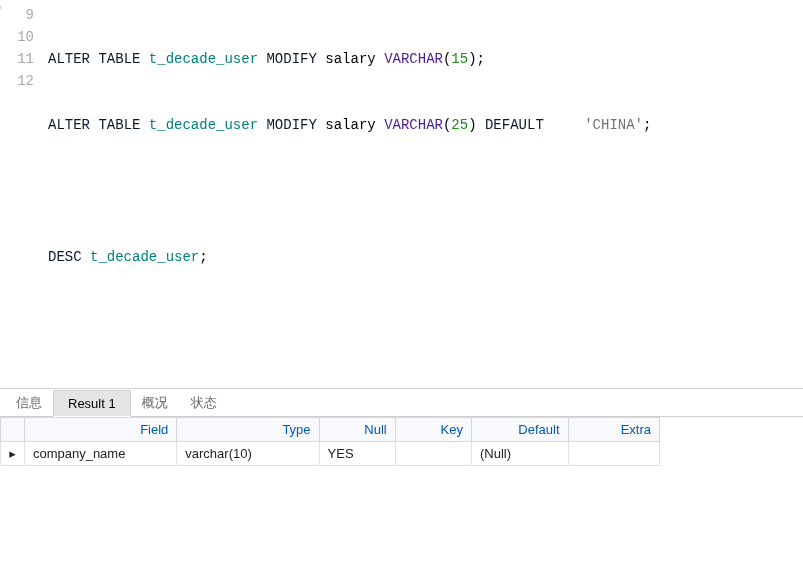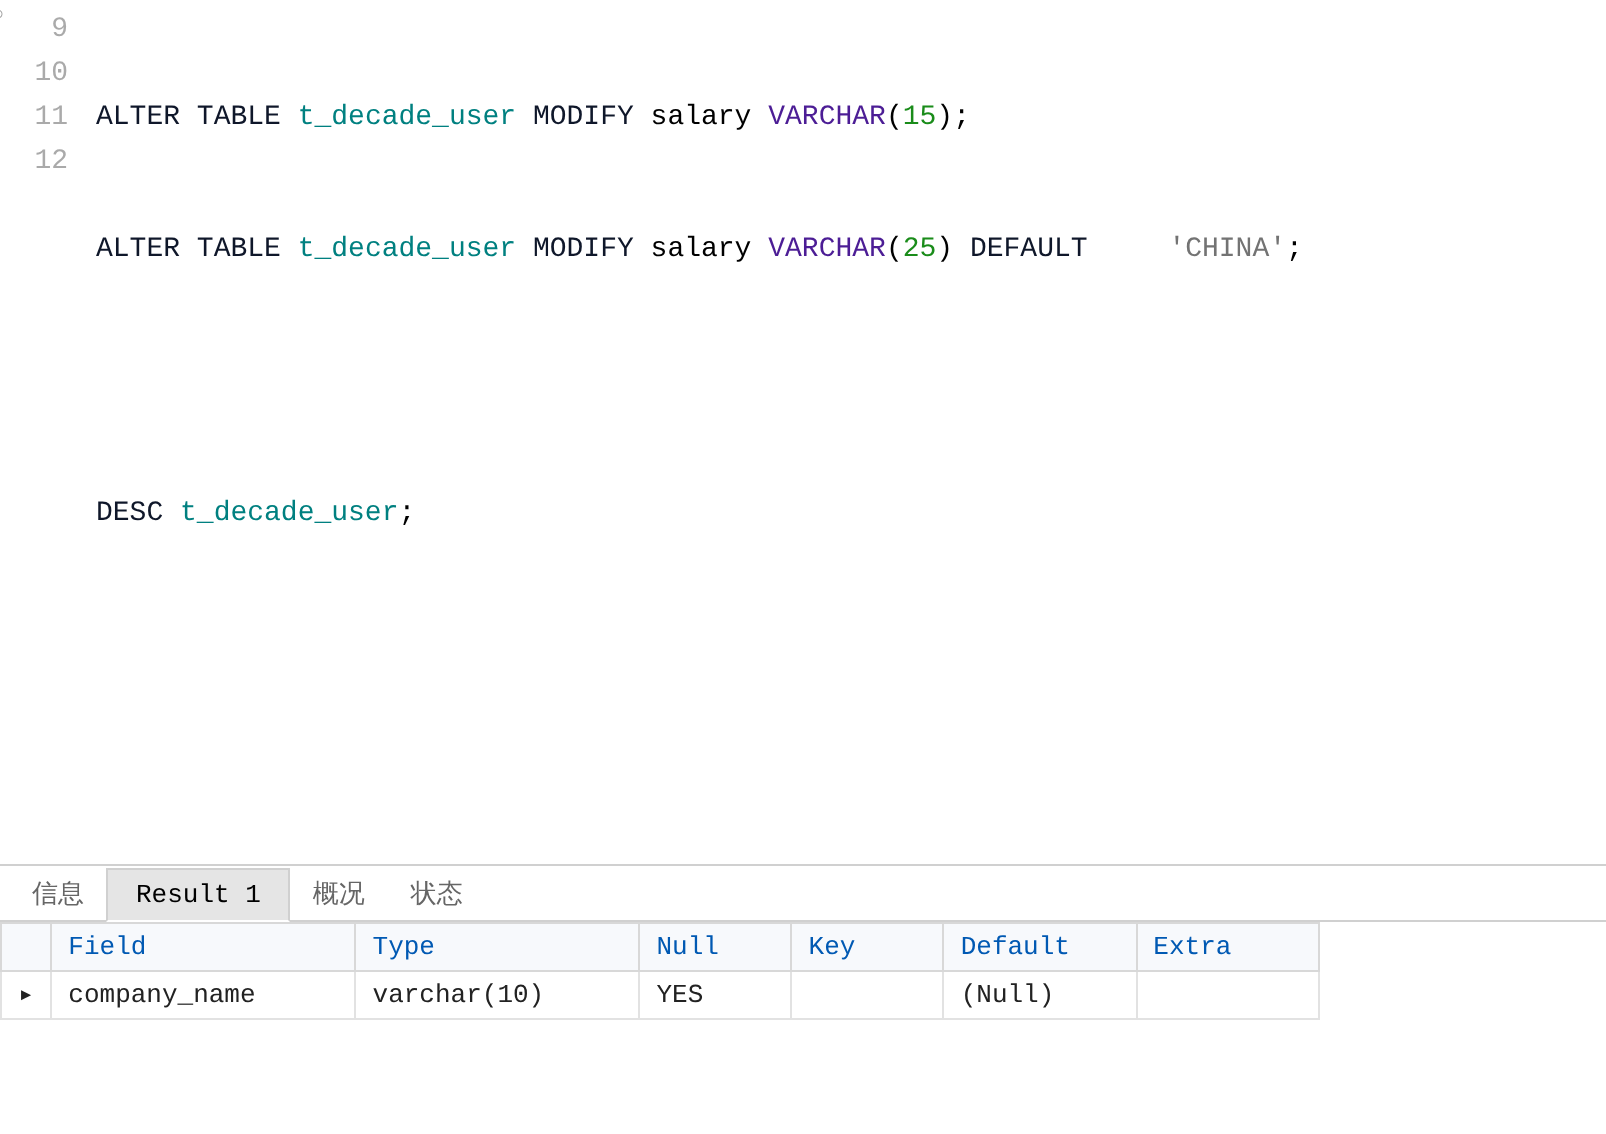--- a/index.html
+++ b/index.html
@@ -41,22 +41,21 @@
   .paren { color: #000; }
   .cursor-dot {
     position: absolute;
     top: -6px;
     left: -4px;
     font-size: 10px;
     color: #999;
   }
   .lower-pane {
     border-top: 1px solid #d0d0d0;
-    margin-top: 116px;
-    font-family: Liberation Mono, monospace;
+    margin-top: 72px;
   }
   .tabs {
     display: flex;
     align-items: flex-end;
     background: #fff;
     border-bottom: 1px solid #d0d0d0;
     padding-left: 4px;
     height: 28px;
   }
   .tab {
@@ -84,21 +83,21 @@
     color: #666;
   }
   .result-table {
     width: 660px;
   }
   .result-table table {
     border-collapse: collapse;
     width: 100%;
   }
   .result-table th {
-    text-align: left;
+    text-align: right;
     font-weight: normal;
     color: #0059b3;
     background: #f7f9fc;
     border: 1px solid #d8d8d8;
     padding: 4px 8px;
     font-size: 13px;
   }
   .result-table td {
     border: 1px solid #e2e2e2;
     padding: 4px 8px;

